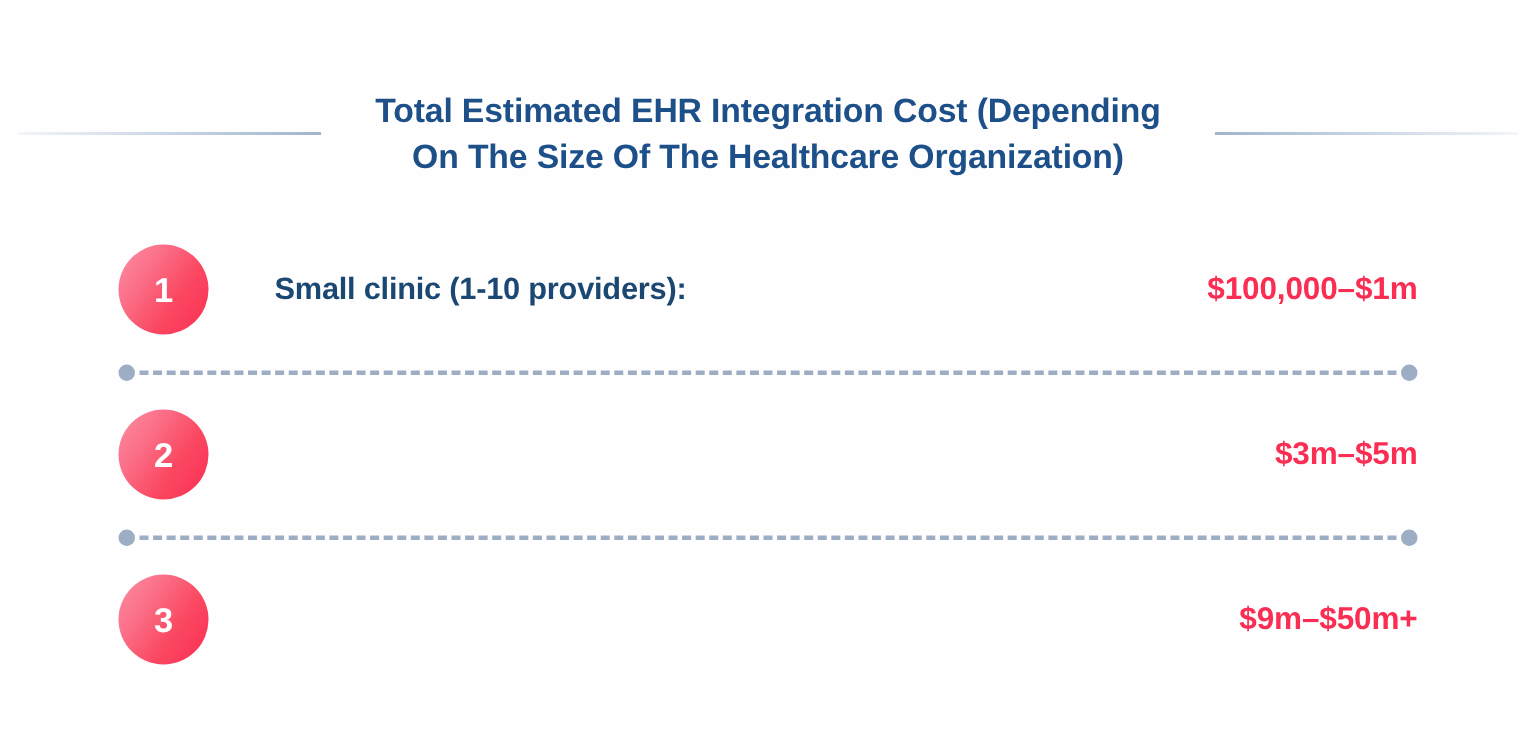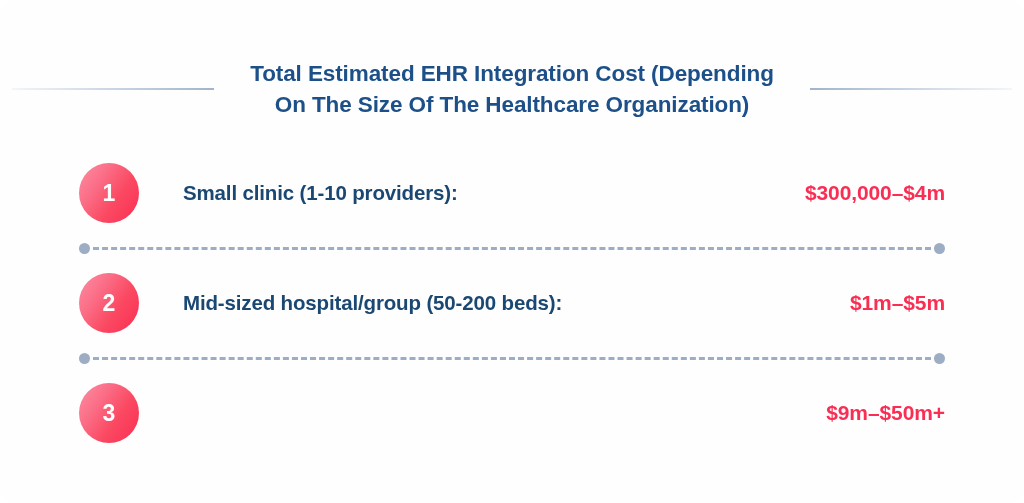--- a/index.html
+++ b/index.html
@@ -138,35 +138,34 @@
     <div class="rule rule-right"></div>
   </div>
 
   <div class="rows">
 
     <div class="row">
       <div class="badge">
         <span>1</span>
       </div>
       <div class="row-label">Small clinic (1-10 providers):</div>
-      <div class="row-value">$300,000–$4m</div>
+      <div class="row-value">$100,000–$1m</div>
     </div>
 
     <div class="separator">
       <div class="sep-dot"></div>
       <div class="sep-line"></div>
       <div class="sep-dot"></div>
     </div>
 
     <div class="row">
       <div class="badge">
         <span>2</span>
       </div>
-      <div class="row-label">Mid-sized hospital/group (50-200 beds):</div>
-      <div class="row-value">$1m–$5m</div>
+      <div class="row-value">$3m–$5m</div>
     </div>
 
     <div class="separator">
       <div class="sep-dot"></div>
       <div class="sep-line"></div>
       <div class="sep-dot"></div>
     </div>
 
     <div class="row">
       <div class="badge">

